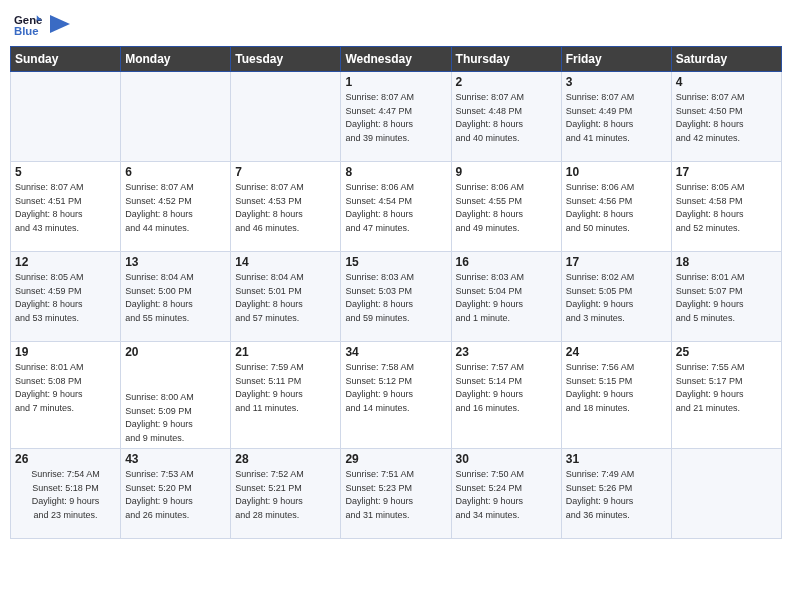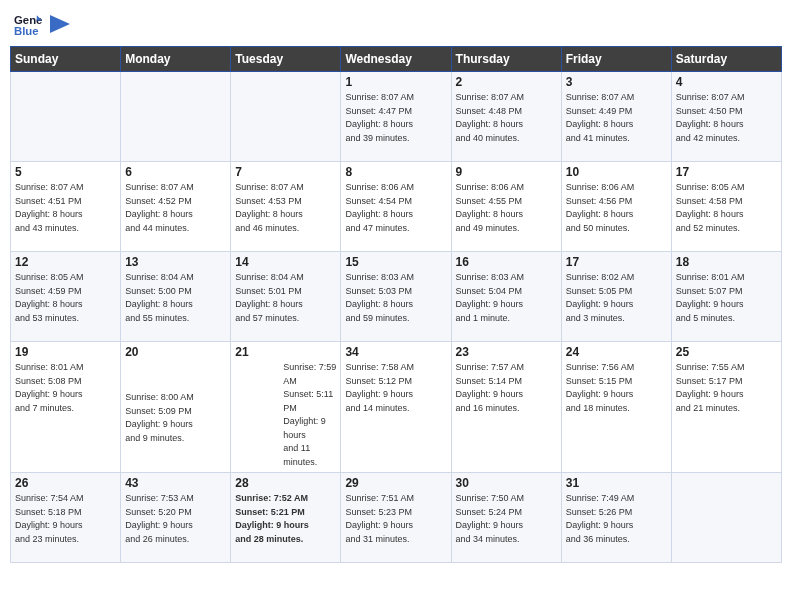--- a/index.html
+++ b/index.html
@@ -264,21 +264,21 @@
         </td>
         <td>
           <span class="day-num">20</span>
           <div class="day-info" style="white-space: pre-line; margin-top: 32px;">Sunrise: 8:00 AM
 Sunset: 5:09 PM
 Daylight: 9 hours
 and 9 minutes.</div>
         </td>
         <td>
           <span class="day-num">21</span>
-          <div class="day-info" style="white-space: pre-line; margin-left: 48px;">Sunrise: 7:59 AM
+          <div class="day-info" style="white-space: pre-line;">Sunrise: 7:59 AM
 Sunset: 5:11 PM
 Daylight: 9 hours
 and 11 minutes.</div>
         </td>
         <td>
           <span class="day-num">34</span>
           <div class="day-info" style="white-space: pre-line;">Sunrise: 7:58 AM
 Sunset: 5:12 PM
 Daylight: 9 hours
 and 14 minutes.</div>
@@ -301,35 +301,35 @@
           <span class="day-num">25</span>
           <div class="day-info" style="white-space: pre-line;">Sunrise: 7:55 AM
 Sunset: 5:17 PM
 Daylight: 9 hours
 and 21 minutes.</div>
         </td>
       </tr>
       <tr>
         <td>
           <span class="day-num">26</span>
-          <div class="day-info" style="white-space: pre-line;">Sunrise: 7:54 AM
+          <div class="day-info" style="white-space: pre-line; text-align: center;">Sunrise: 7:54 AM
 Sunset: 5:18 PM
 Daylight: 9 hours
 and 23 minutes.</div>
         </td>
         <td>
           <span class="day-num">43</span>
           <div class="day-info" style="white-space: pre-line;">Sunrise: 7:53 AM
 Sunset: 5:20 PM
 Daylight: 9 hours
 and 26 minutes.</div>
         </td>
         <td>
           <span class="day-num">28</span>
-          <div class="day-info" style="white-space: pre-line; font-weight: bold;">Sunrise: 7:52 AM
+          <div class="day-info" style="white-space: pre-line;">Sunrise: 7:52 AM
 Sunset: 5:21 PM
 Daylight: 9 hours
 and 28 minutes.</div>
         </td>
         <td>
           <span class="day-num">29</span>
           <div class="day-info" style="white-space: pre-line;">Sunrise: 7:51 AM
 Sunset: 5:23 PM
 Daylight: 9 hours
 and 31 minutes.</div>

